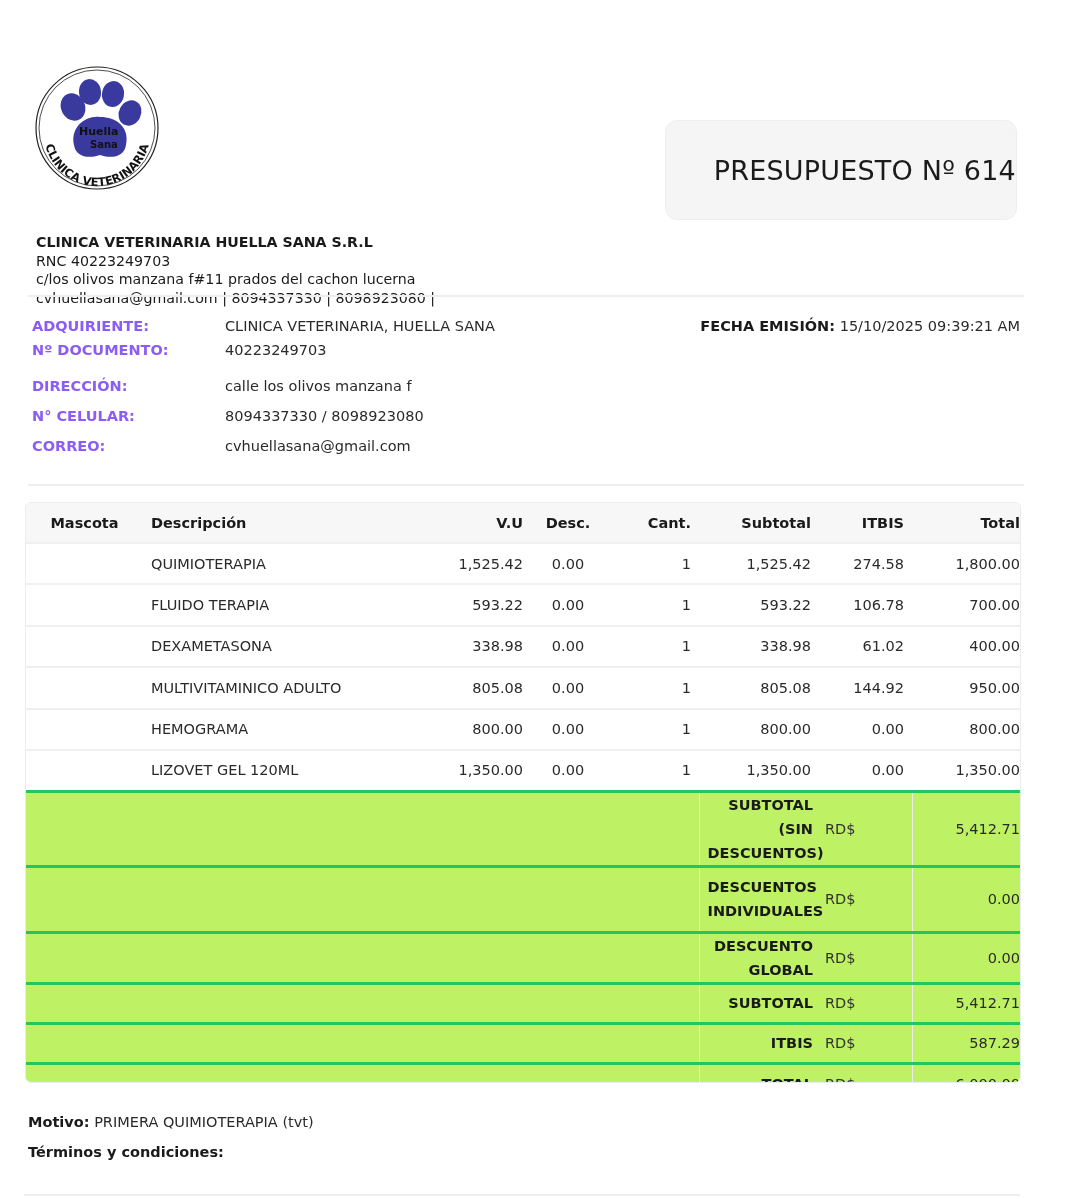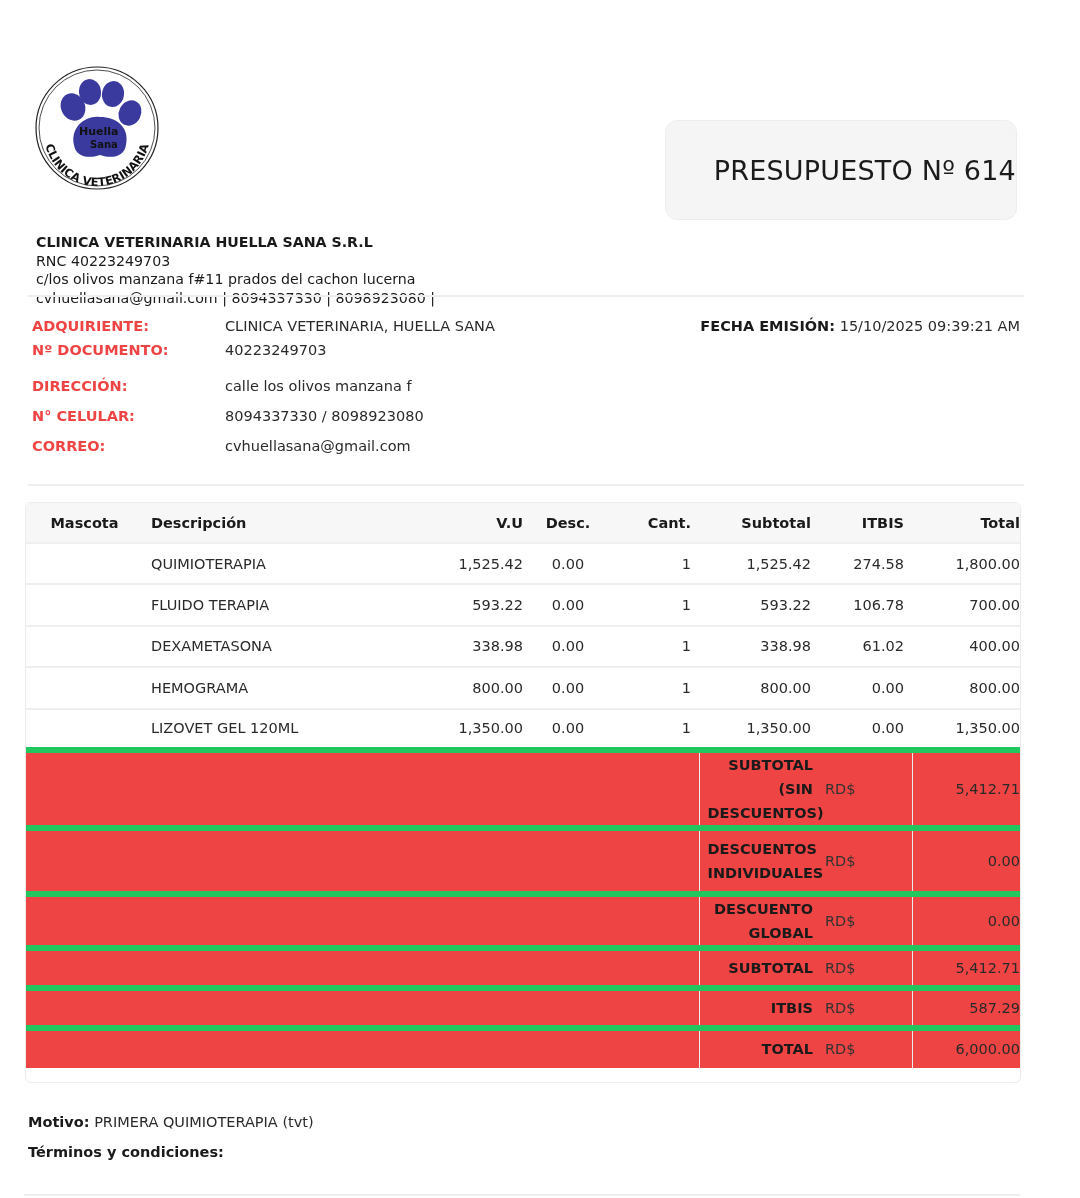--- a/index.html
+++ b/index.html
@@ -14,36 +14,36 @@
     position: absolute; left: 665px; top: 120px; width: 352px; height: 100px;
     background: #f5f5f6; border: 1px solid #eceef0; border-radius: 12px;
     display: flex; align-items: center; justify-content: flex-end;
     font-size: 27px; color: #1b1b1b; letter-spacing: 0.2px;
   }
 
   .hr { position: absolute; left: 28px; width: 996px; height: 2px; background: #eeeeee; }
 
   .client { position: absolute; left: 32px; top: 318px; width: 988px; }
   .client .row { position: absolute; left: 0; height: 22px; font-size: 14.5px; display: flex; }
-  .client .lbl { width: 193px; font-weight: bold; color: #ef4444; }
+  .client .lbl { width: 193px; font-weight: bold; color: #8b5cf6; }
   .client .val { color: #2a2a2a; }
   .fecha { position: absolute; right: 0; top: 0; font-size: 14.5px; color: #2a2a2a; white-space: nowrap; }
   .fecha b { color: #1a1a1a; }
 
   .table-wrap {
     position: absolute; left: 25px; top: 502px; width: 996px; height: 581px;
     border: 1px solid #ececec; border-radius: 6px; overflow: hidden; background: #fff;
   }
   table { border-collapse: collapse; width: 100%; table-layout: fixed; font-size: 14.5px; }
   thead tr { background: #f7f7f7; height: 40px; }
   th { font-weight: bold; color: #1a1a1a; padding: 0 8px; }
   tbody tr.item { height: 41.4px; border-top: 2px solid #efefef; }
   tbody td { color: #2a2a2a; padding: 0 8px; }
   .l { text-align: left; } .r { text-align: right; } .c { text-align: center; }
-  tr.tot { background: #ef4444; border-top: 6px solid #22c55e; }
+  tr.tot { background: #bef264; border-top: 3px solid #22c55e; }
   tr.tot td.blank { border-right: 1px solid #ececec; }
   tr.tot td.tl { font-weight: bold; color: #1a1a1a; text-align: right; line-height: 24px; padding-right: 6px; }
   tr.tot td.cur { color: #333; text-align: left; padding-left: 6px; border-right: 1px solid #ececec;}
   tr.tot td.tv { color: #2a2a2a; text-align: right; }
 
   .motivo { position: absolute; left: 28px; top: 1114px; font-size: 14.5px; color: #2a2a2a; }
   .motivo b, .terms { font-weight: bold; color: #1a1a1a; }
   .terms { position: absolute; left: 28px; top: 1144px; font-size: 14.5px; }
   .bottom-hr { position: absolute; left: 24px; top: 1194px; width: 996px; height: 2px; background: #eeeeee; }
 </style>
@@ -162,20 +162,30 @@
           <td class="l">DEXAMETASONA</td>
           <td class="r">338.98</td>
           <td class="c">0.00</td>
           <td class="r">1</td>
           <td class="r">338.98</td>
           <td class="r">61.02</td>
           <td class="r">400.00</td>
         </tr>
         <tr class="item">
           <td class="c"></td>
+          <td class="l">MULTIVITAMINICO ADULTO</td>
+          <td class="r">805.08</td>
+          <td class="c">0.00</td>
+          <td class="r">1</td>
+          <td class="r">805.08</td>
+          <td class="r">144.92</td>
+          <td class="r">950.00</td>
+        </tr>
+        <tr class="item">
+          <td class="c"></td>
           <td class="l">HEMOGRAMA</td>
           <td class="r">800.00</td>
           <td class="c">0.00</td>
           <td class="r">1</td>
           <td class="r">800.00</td>
           <td class="r">0.00</td>
           <td class="r">800.00</td>
         </tr>
         <tr class="item">
           <td class="c"></td>

